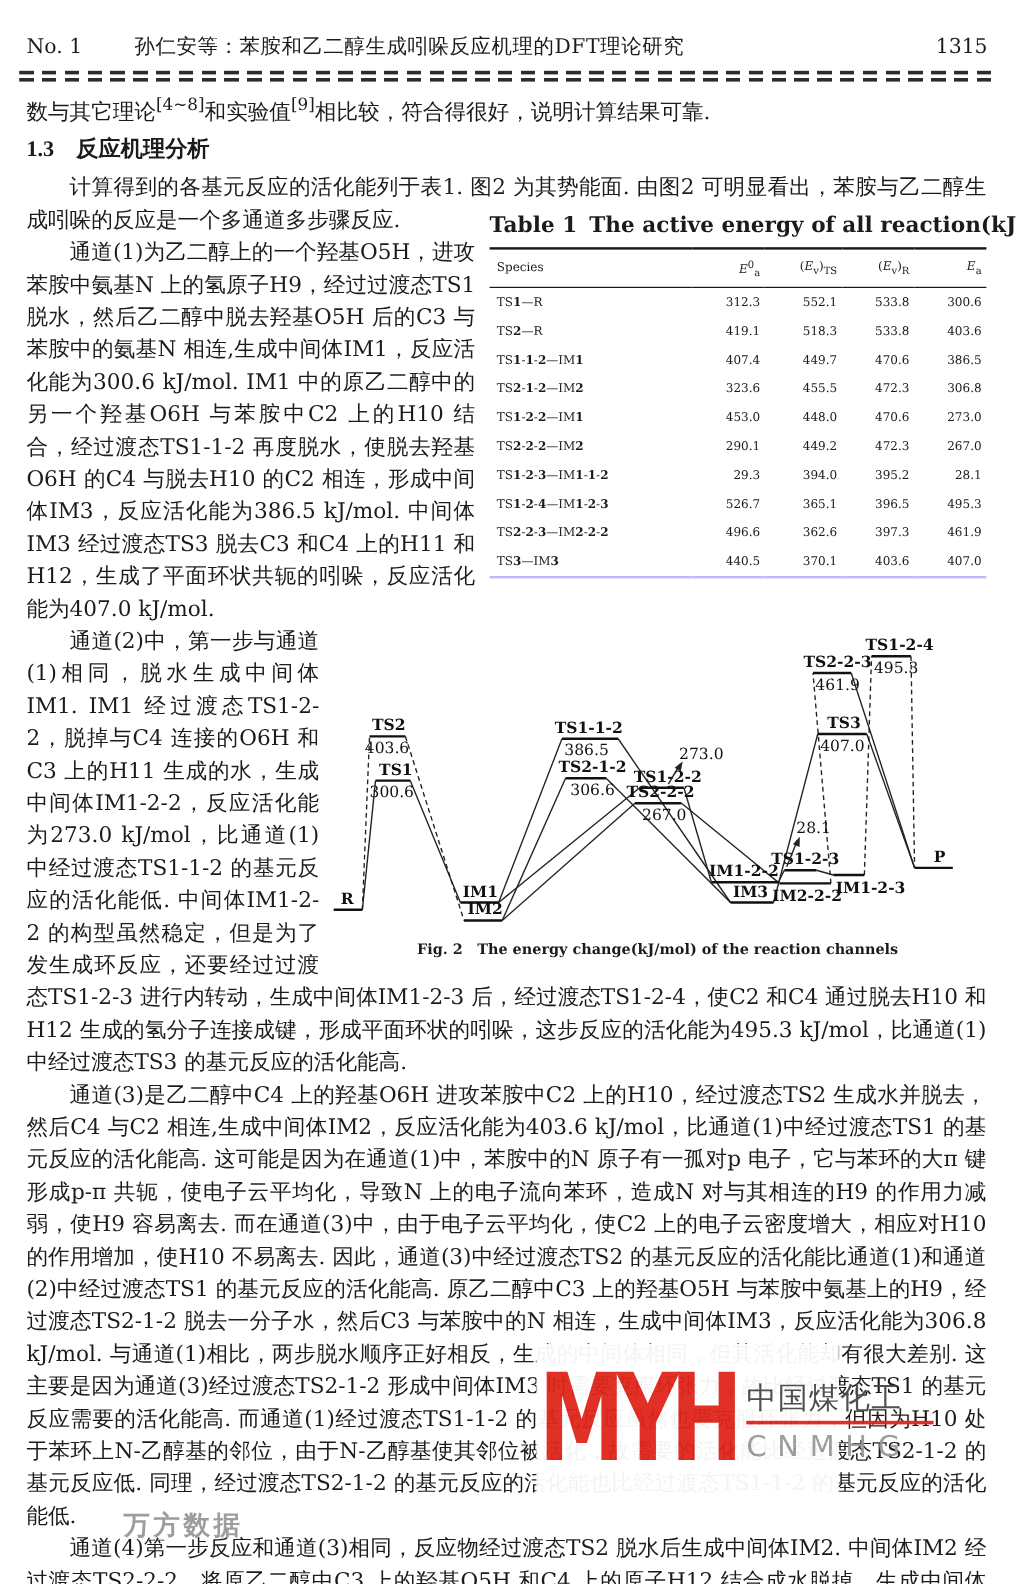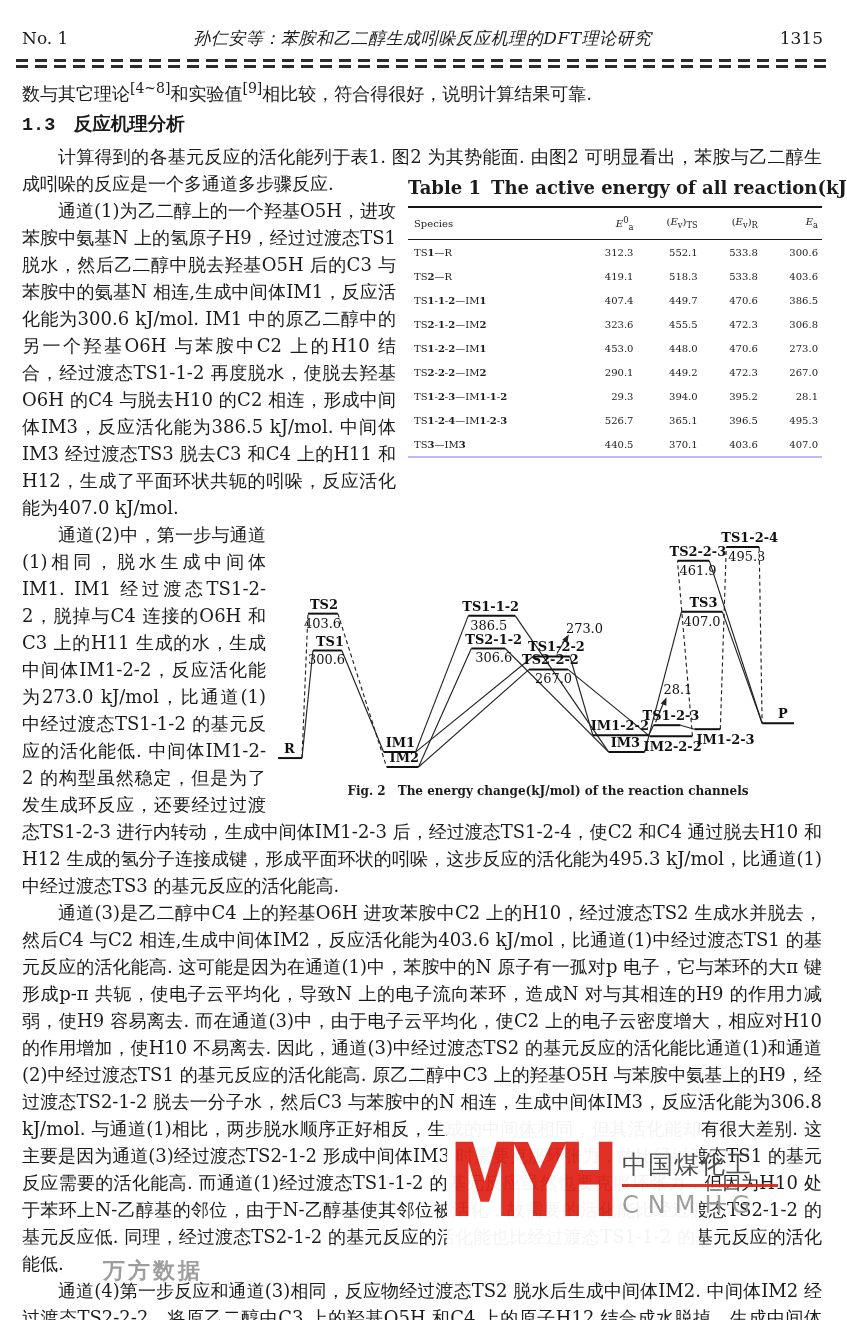--- a/index.html
+++ b/index.html
@@ -1,30 +1,30 @@
 <!DOCTYPE html>
 <html><head>
 <meta charset="utf-8">
 <style>
   html,body{margin:0;padding:0;background:#e8e8e8;}
   .page{position:relative;width:847px;height:1320px;background:#fff;overflow:hidden;
         font-family:"DejaVu Serif","Liberation Serif",serif;color:#1b1b1b;margin:0 auto;}
   .header{display:flex;align-items:baseline;padding:27px 24px 0 22px;font-size:17px;}
   .header .issue{width:90px;}
-  .header .htitle{flex:1;text-align:center;letter-spacing:.5px;font-style:italic;}
+  .header .htitle{flex:1;text-align:left;letter-spacing:.5px;}
   .header .pageno{width:90px;text-align:right;}
   .rulewrap{margin:9px 16px 0 16px;}
   .rulewrap .dash{height:3px;background:repeating-linear-gradient(90deg,#2c2c2c 0 12px,transparent 12px 19px);}
   .rulewrap .dash+.dash{margin-top:3px;}
   .content{padding:12px 25px 0 22px;font-size:18px;line-height:27px;text-align:justify;}
   .para{margin:0;text-indent:2em;}
   .para.noind{text-indent:0;}
   .refsup{font-size:14px;vertical-align:super;line-height:0;}
   .sechead{font-weight:bold;font-size:18.5px;margin:5px 0 4px 0;text-indent:0;
-           font-family:Liberation Mono, monospace;}
+           font-family:Liberation Serif, serif;}
   
   .tablefloat{display:block;float:right;clear:right;width:414px;margin:4px 0 10px 12px;
               text-indent:0;text-align:left;}
   .tcap{font-weight:bold;font-size:18px;text-align:right;margin-bottom:5px;white-space:nowrap;}
   .tcap .cap-text{margin-left:10px;}
   table.t1{width:100%;border-collapse:collapse;font-size:10px;
            border-top:2px solid #161616;border-bottom:2px solid #c4b5fd;}
   table.t1 th{font-weight:normal;border-bottom:1.6px solid #161616;padding:3px 2px;}
   table.t1 td,table.t1 th{line-height:21px;text-align:right;padding:1.5px 4px;white-space:nowrap;}
   table.t1 .sp{text-align:left;padding-left:6px;}
@@ -137,20 +137,27 @@
                 <td>394.0</td>
                 <td>395.2</td>
                 <td>28.1</td>
               </tr>
               <tr>
                 <td class="sp">TS<b>1</b>-<b>2</b>-<b>4</b>—IM<b>1</b>-<b>2</b>-<b>3</b></td>
                 <td>526.7</td>
                 <td>365.1</td>
                 <td>396.5</td>
                 <td>495.3</td>
+              </tr>
+              <tr>
+                <td class="sp">TS<b>2</b>-<b>2</b>-<b>3</b>—IM<b>2</b>-<b>2</b>-<b>2</b></td>
+                <td>496.6</td>
+                <td>362.6</td>
+                <td>397.3</td>
+                <td>461.9</td>
               </tr>
               <tr>
                 <td class="sp">TS<b>3</b>—IM<b>3</b></td>
                 <td>440.5</td>
                 <td>370.1</td>
                 <td>403.6</td>
                 <td>407.0</td>
               </tr>
             </tbody>
           </table>

